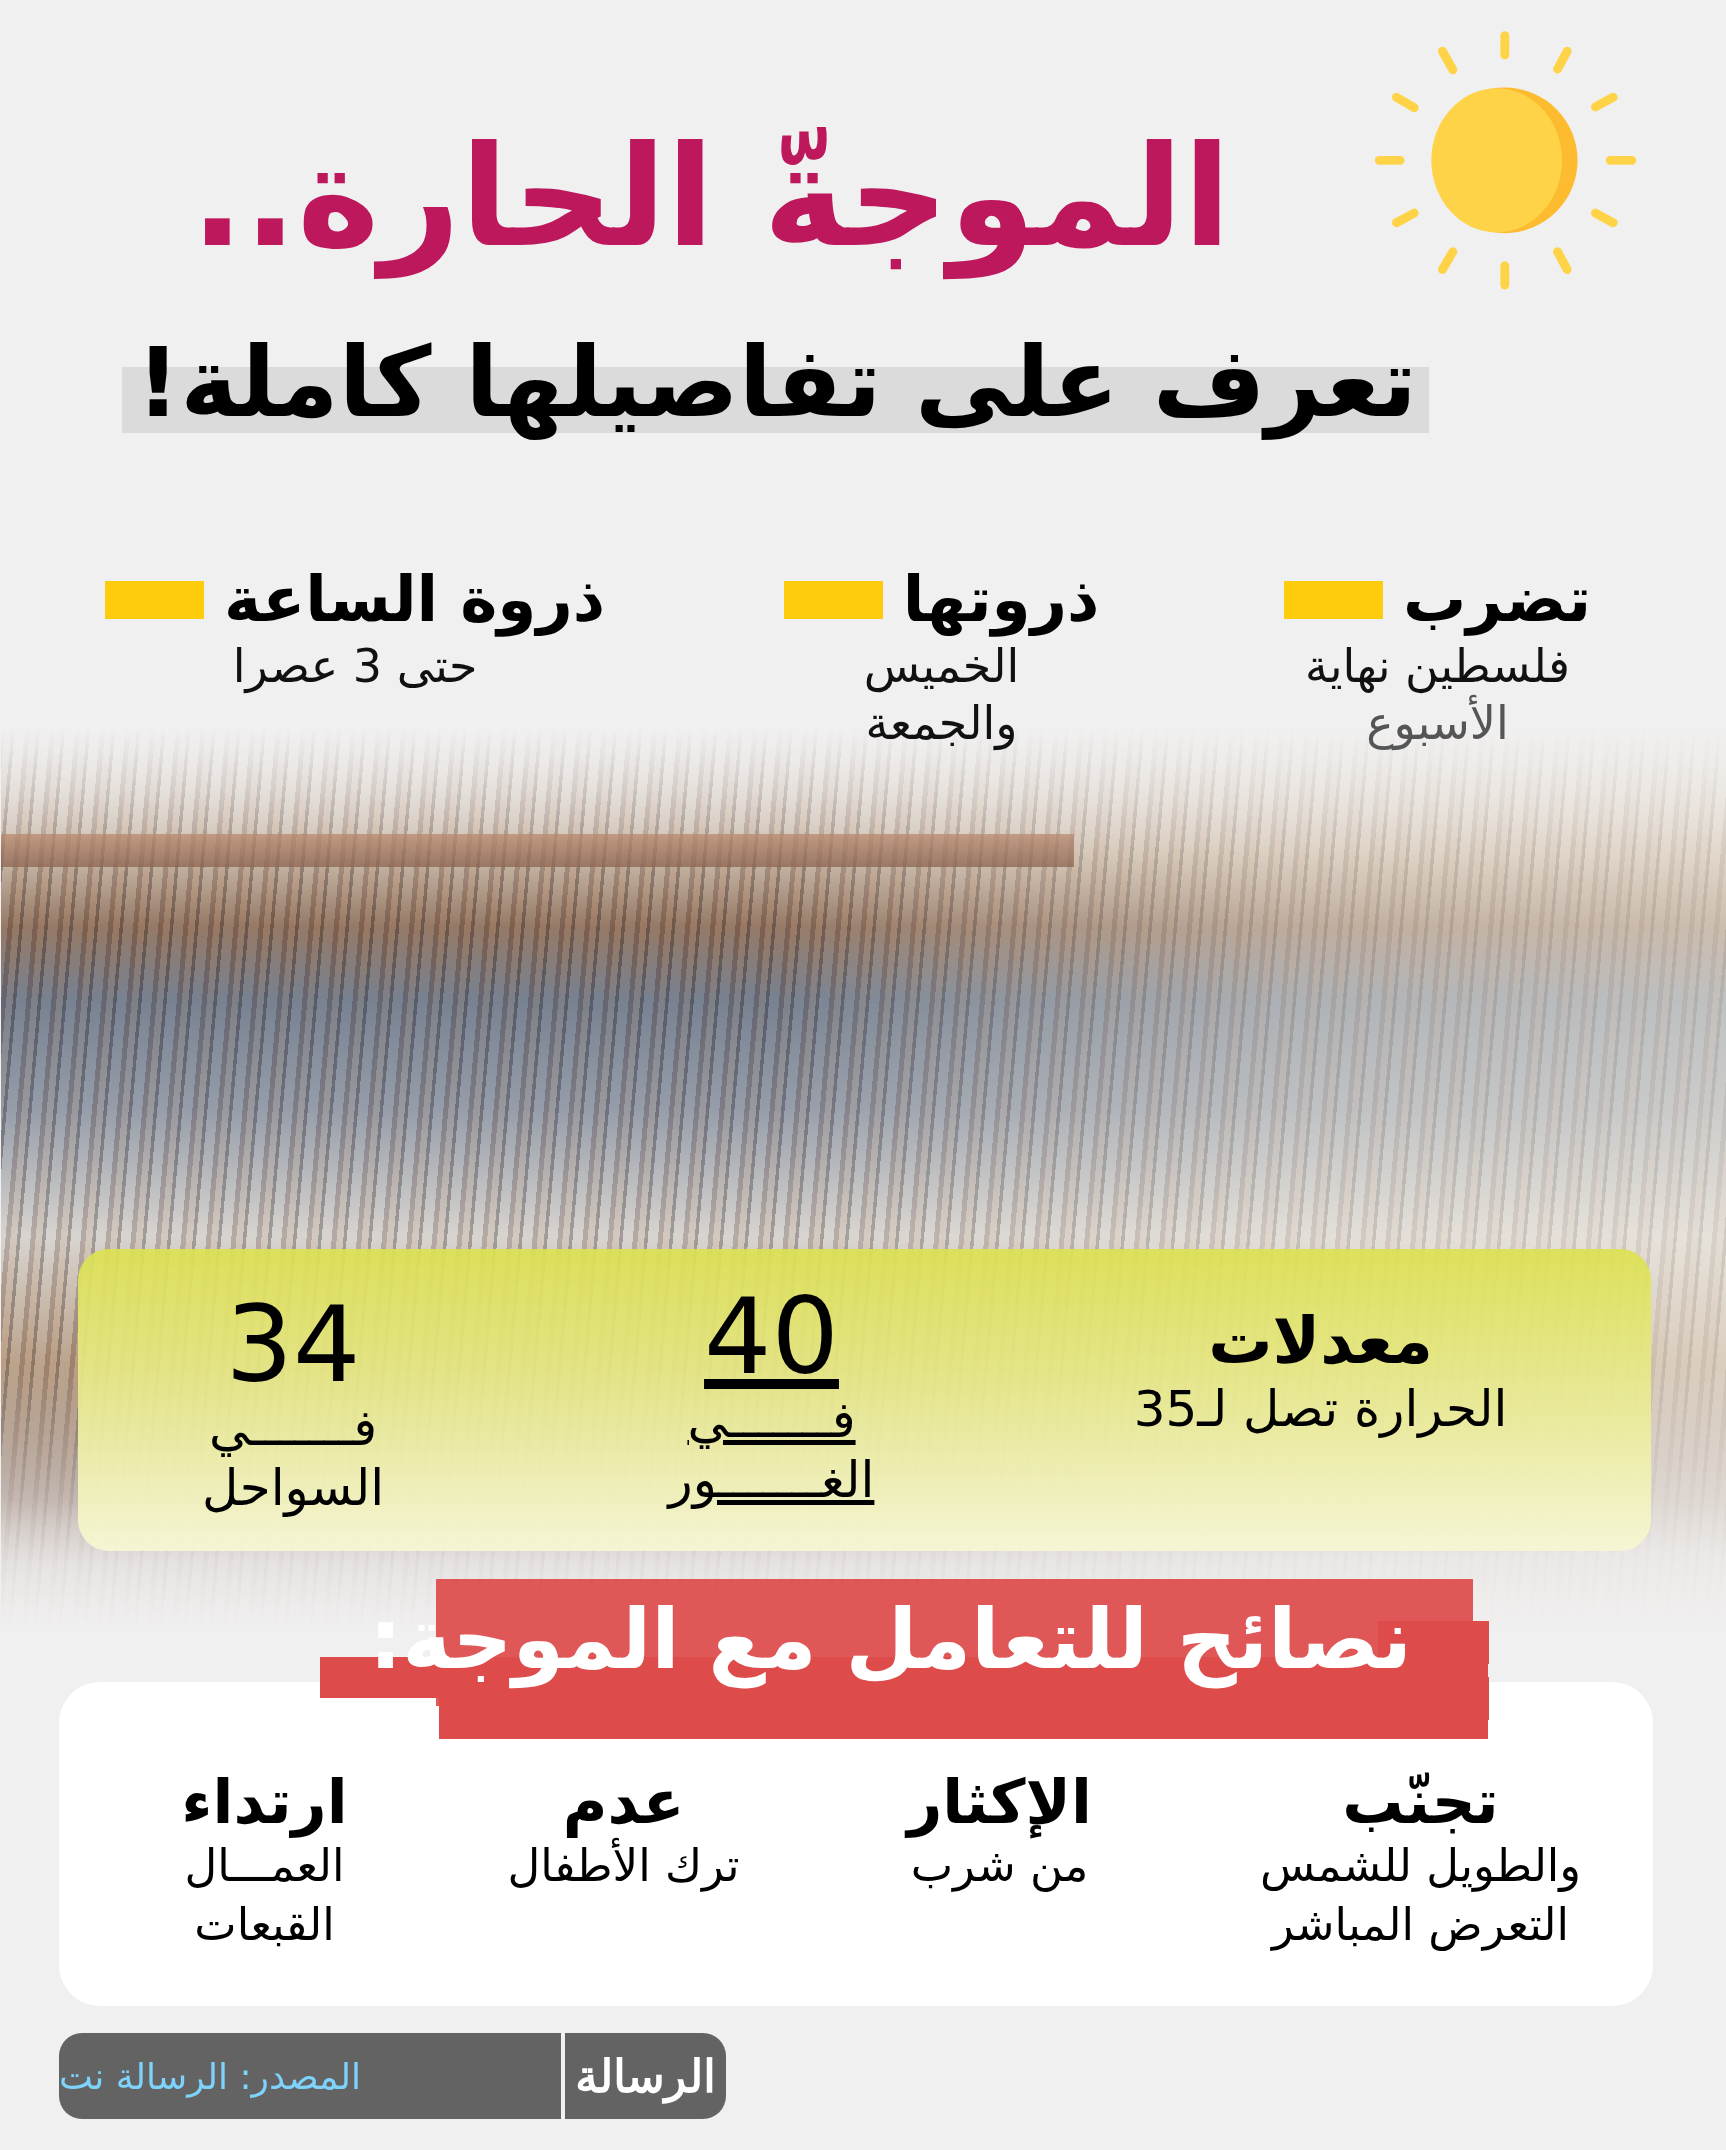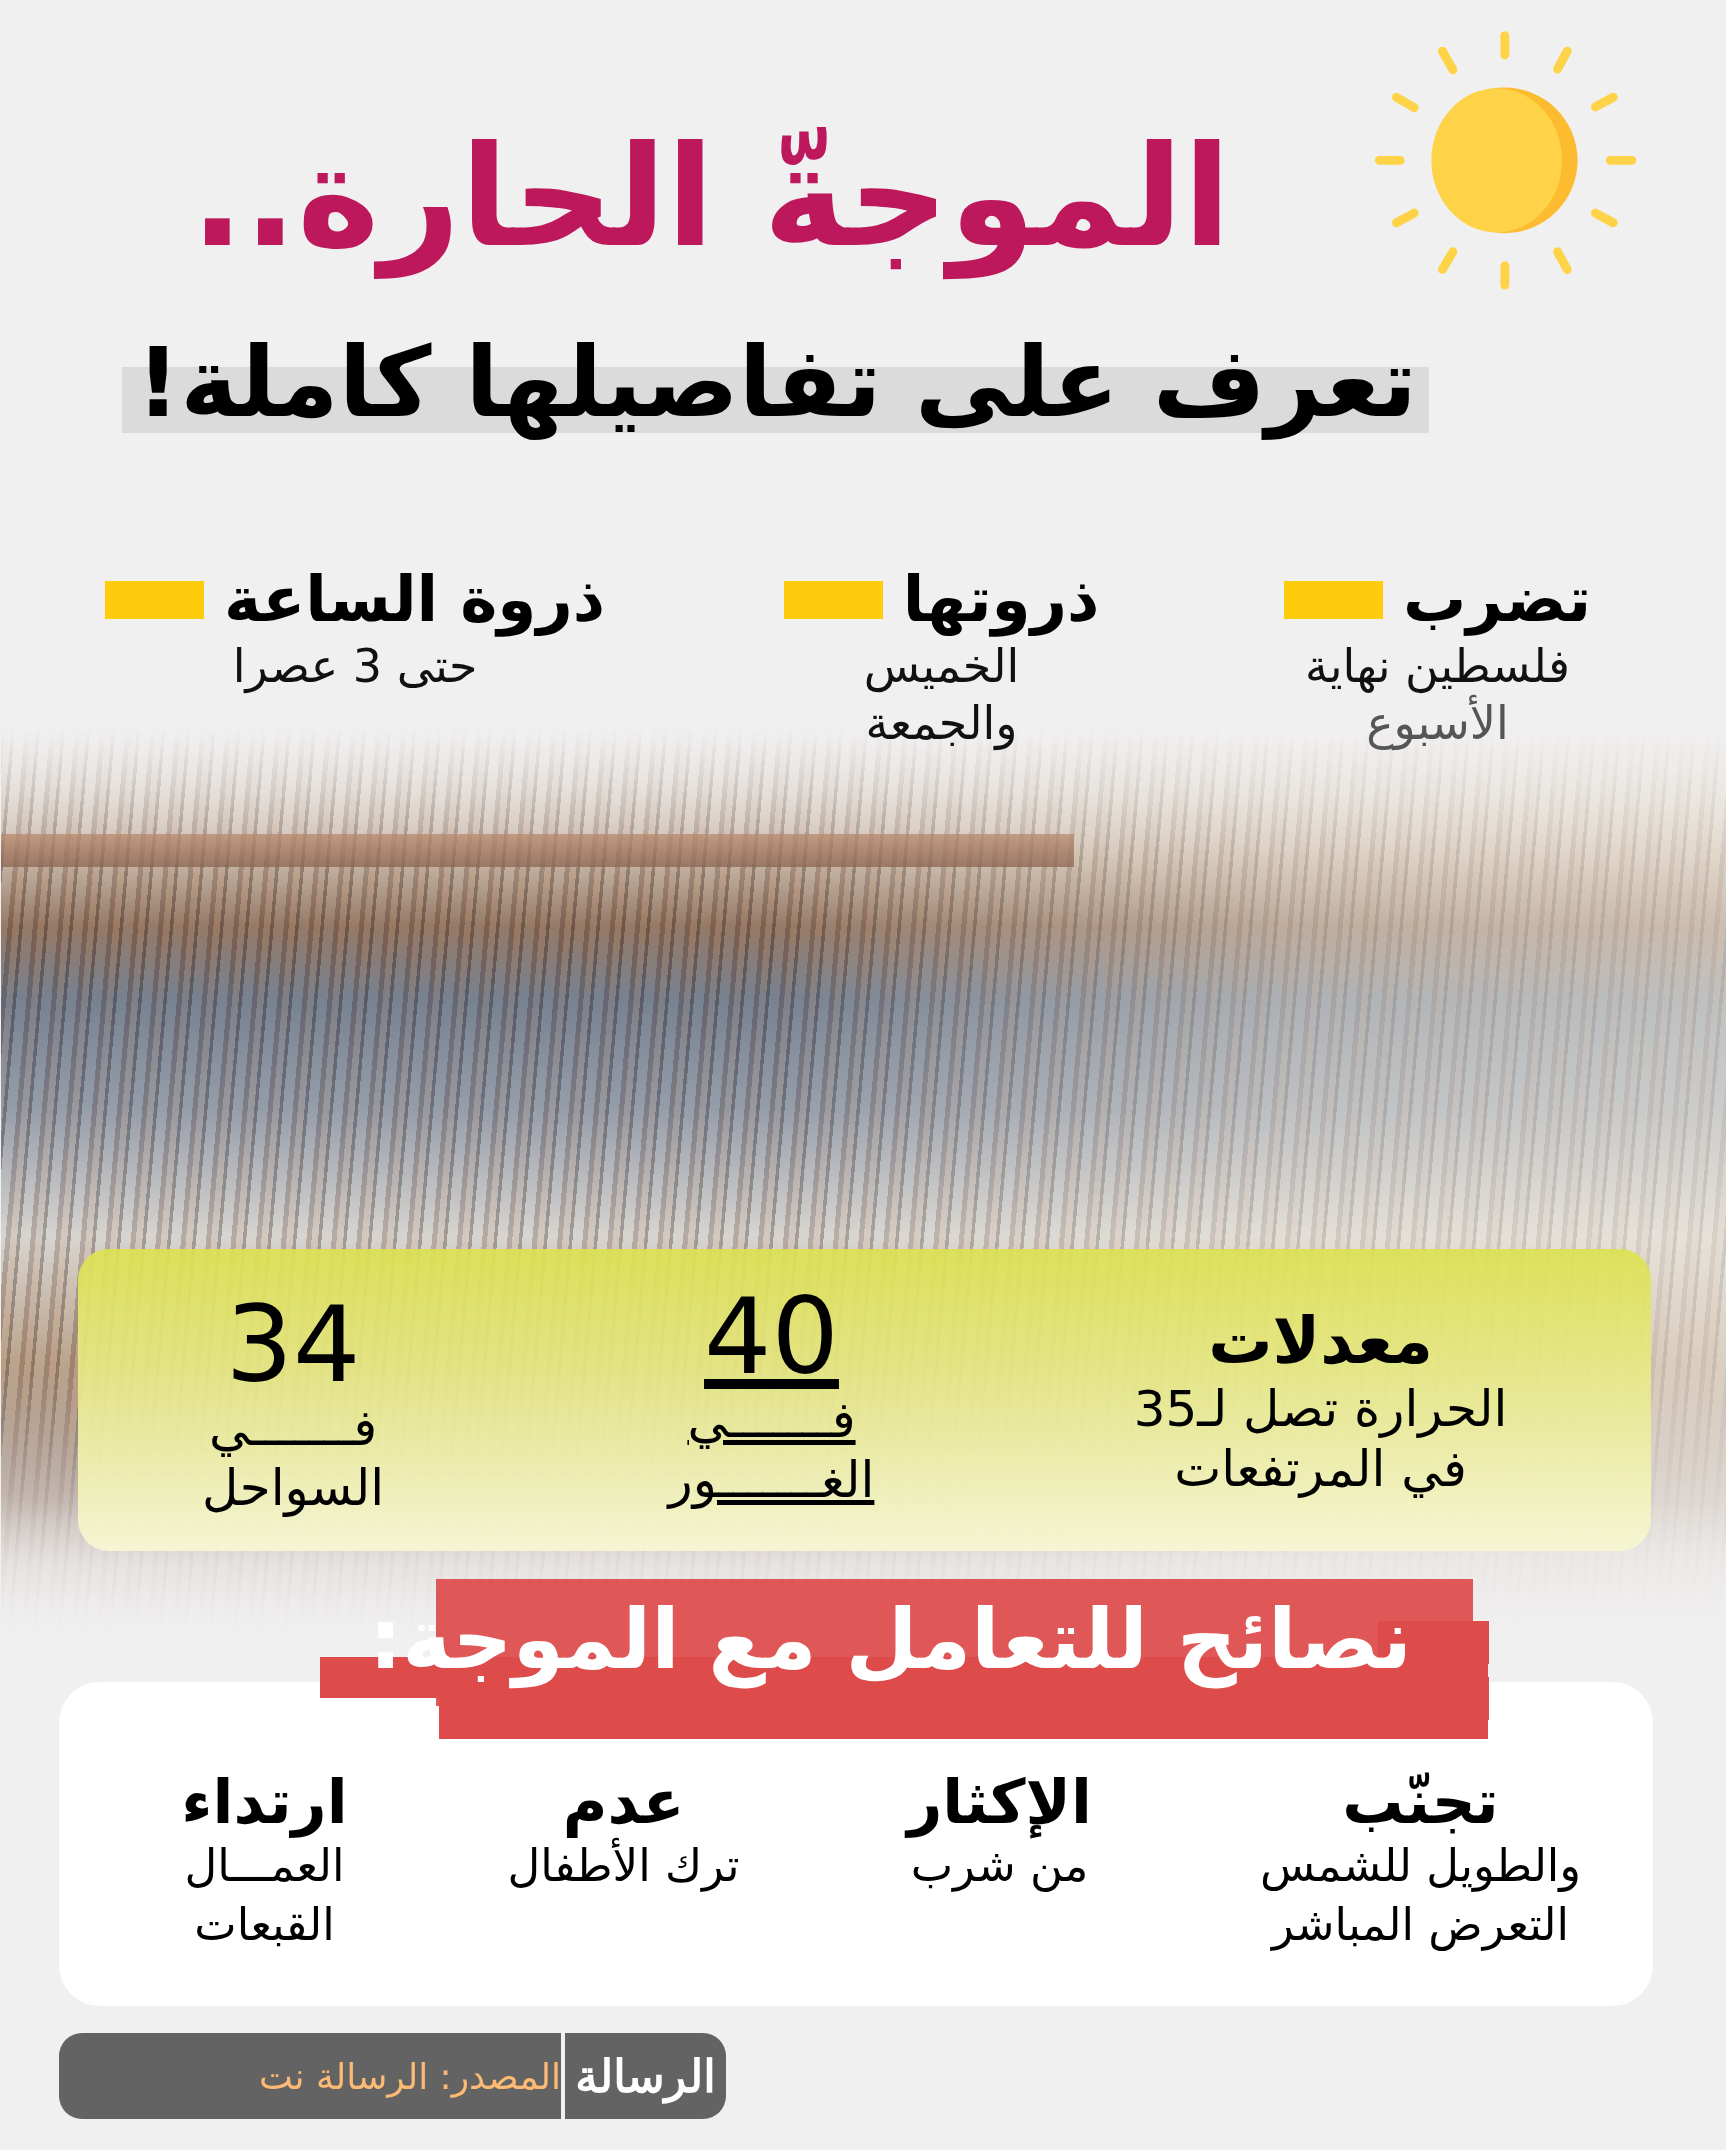--- a/index.html
+++ b/index.html
@@ -81,21 +81,21 @@
   .footer {
     left: 59px; top: 2033px; width: 667px; height: 86px; border-radius: 23px; background: #636363;
     display: flex; flex-direction: row; align-items: center; overflow: hidden;
   }
   .footer-logo {
     width: 165px; height: 100%; display: flex; align-items: center; justify-content: center;
     font-family: "DejaVu Serif", "Liberation Serif", serif; font-weight: bold; font-size: 45px; color: #fff;
     border-left: 4.1px solid #f1f0f0;
   }
   .footer-source {
-    flex: 1; text-align: right; font-size: 36px; color: #fdba74; white-space: nowrap;
+    flex: 1; text-align: left; font-size: 36px; color: #7dd3fc; white-space: nowrap;
   }
 </style>
 </head>
 <body>
 
 <div class="abs photo"></div>
 <div class="abs pier"></div>
 
 <svg class="abs sun" viewBox="0 0 400 400">
   <g stroke="#fed348" stroke-width="12" stroke-linecap="round">
@@ -143,21 +143,20 @@
     <span class="fact-title">ذروة الساعة</span>
     <span class="fact-bar"></span>
   </div>
   <div class="fact-line">حتى 3 عصرا</div>
 </div>
 
 <div class="abs stats-card">
   <div class="stat-col" style="right:99px; width:463px; padding-top:56px;">
     <div class="stat-head">معدلات</div>
     <div class="stat-text">الحرارة تصل لـ35</div>
-    <div class="stat-text">في المرتفعات</div>
   </div>
   <div class="stat-col" style="left:520px; width:347px; padding-top:35px;text-decoration:underline;">
     <div class="stat-num">40</div>
     <div class="stat-text">فـــــــي</div>
     <div class="stat-text">الغـــــــور</div>
   </div>
   <div class="stat-col" style="left:91px; width:248px; padding-top:43px;">
     <div class="stat-num">34</div>
     <div class="stat-text">فـــــــي</div>
     <div class="stat-text">السواحل</div>

